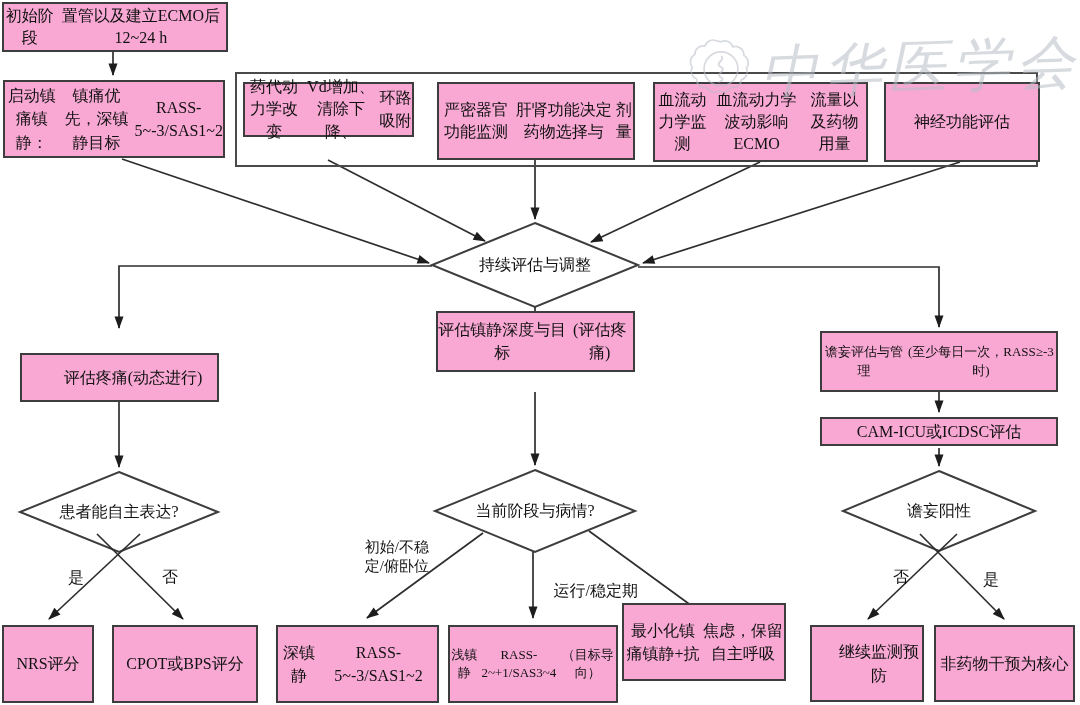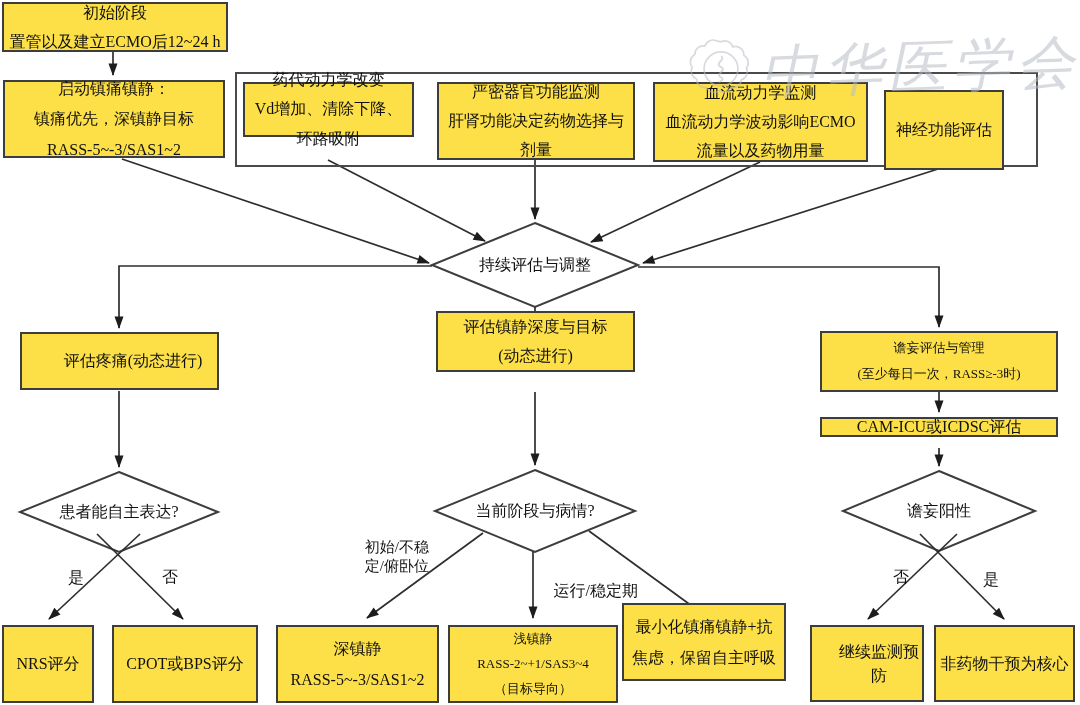--- a/index.html
+++ b/index.html
@@ -3,23 +3,23 @@
 <meta charset="utf-8">
 <style>
   html,body{margin:0;padding:0;background:#fff;}
   .canvas{
     position:relative;width:1080px;height:705px;background:#ffffff;overflow:hidden;
     font-family:"Liberation Serif","DejaVu Serif",serif;color:#111;
   }
   .canvas svg.wires{position:absolute;left:0;top:0;z-index:1;}
   .box{
     position:absolute;z-index:3;box-sizing:border-box;
-    border:2px solid #3d3d3d;background:#fde047;
-    display:flex;flex-direction:column;align-items:center;justify-content:center;
-    text-align:center;font-size:16px;line-height:1.45;gap:7px;
+    border:2px solid #3d3d3d;background:#f9a8d4;
+    display:flex;align-items:center;justify-content:center;
+    text-align:center;font-size:16px;line-height:1.45;
   }
   .outerbox{
     position:absolute;z-index:2;box-sizing:border-box;
     border:2px solid #4a4a4a;background:transparent;
   }
   .dtext{
     position:absolute;z-index:3;display:flex;align-items:center;justify-content:center;
     text-align:center;font-size:16px;pointer-events:none;
   }
   .elabel{
@@ -101,39 +101,39 @@
     <div>肝肾功能决定药物选择与</div>
     <div>剂量</div>
   </div>
 
   <div class="box" style="left:653px;top:82px;width:215px;height:80px;line-height:1.38;">
     <div>血流动力学监测</div>
     <div>血流动力学波动影响ECMO</div>
     <div>流量以及药物用量</div>
   </div>
 
-  <div class="box" style="left:884px;top:82px;width:120px;height:80px;margin-top:8px;">
+  <div class="box" style="left:884px;top:82px;width:156px;height:80px;">
     <div>神经功能评估</div>
   </div>
 
-  <div class="box" style="left:20px;top:332px;width:199px;height:58px;padding-left:27px;">
+  <div class="box" style="left:20px;top:353px;width:199px;height:49px;padding-left:27px;">
     <div>评估疼痛(动态进行)</div>
   </div>
 
   <div class="box" style="left:436px;top:311px;width:199px;height:61px;line-height:1.4;">
     <div>评估镇静深度与目标</div>
-    <div>(动态进行)</div>
+    <div>(评估疼痛)</div>
   </div>
 
   <div class="box fs15" style="left:820px;top:331px;width:238px;height:61px;line-height:1.45;">
     <div>谵妄评估与管理</div>
     <div>(至少每日一次，RASS≥-3时)</div>
   </div>
 
-  <div class="box" style="left:820px;top:417px;width:238px;height:20px;">
+  <div class="box" style="left:820px;top:417px;width:238px;height:29px;">
     <div>CAM-ICU或ICDSC评估</div>
   </div>
 
   <div class="box" style="left:2px;top:625px;width:92px;height:78px;">
     <div>NRS评分</div>
   </div>
 
   <div class="box" style="left:112px;top:625px;width:146px;height:78px;">
     <div>CPOT或BPS评分</div>
   </div>

